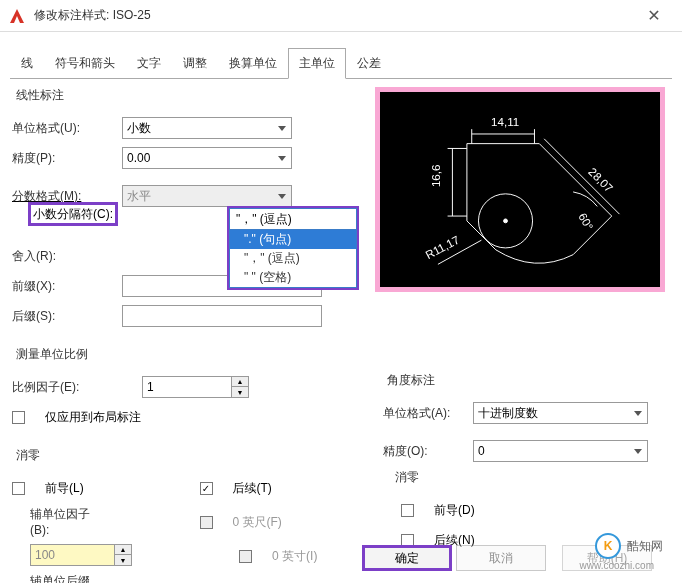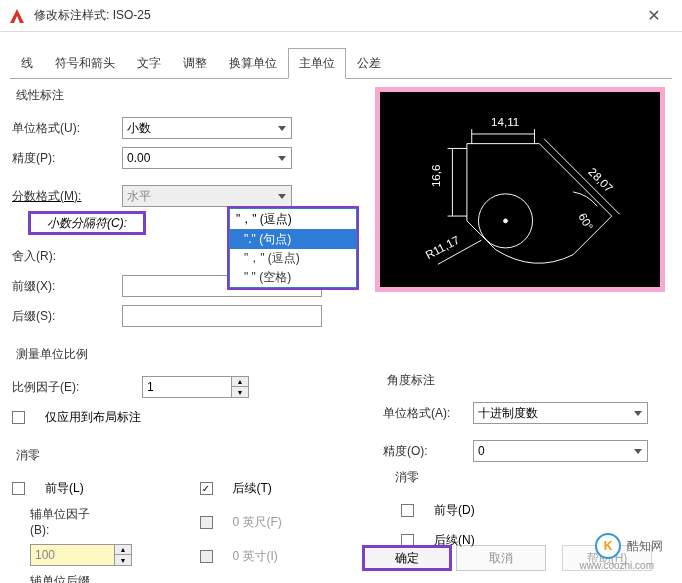--- a/index.html
+++ b/index.html
@@ -45,21 +45,21 @@
 .dropdown-open .dd-item{height:19px;display:flex;align-items:center;padding:0 14px;color:#333;}
 .dropdown-open .dd-item.sel-hl{background:#2e7cd6;color:#fff;}
 .btns{position:absolute;bottom:12px;left:12px;right:0;display:flex;justify-content:flex-end;gap:16px;padding-right:30px;}
 .btn{width:90px;height:26px;border:1px solid #888;background:#f4f4f4;display:flex;align-items:center;justify-content:center;cursor:pointer;}
 .btn.ok{border:3px solid #7c3fc7;position:absolute;left:350px;bottom:0;}
 .watermark{position:absolute;right:19px;bottom:24px;display:flex;align-items:center;gap:6px;color:#666;font-size:14px;}
 .watermark .logo{width:26px;height:26px;border-radius:50%;border:2px solid #3498db;display:inline-flex;align-items:center;justify-content:center;color:#f39c12;font-weight:bold;background:#fff;}
 .sub-site{position:absolute;right:28px;bottom:12px;color:#999;font-size:10px;}
 .two-col{display:flex;gap:30px;}
 .col{flex:1;}
-.sep-col{position:absolute;left:28px;top:211px;border:3px solid #7c3fc7;padding:0 16px;height:24px;display:flex;align-items:center;font-style:italic;}
+.sep-col{position:absolute;left:28px;top:202px;border:3px solid #7c3fc7;padding:0 2px;height:24px;display:flex;align-items:center;}
 </style>
 </head>
 <body>
 
 <div class="titlebar">
   <span class="app-icon">
     <svg viewBox="0 0 18 18">
         <path d="M2 16 L9 2 L16 16 L12 16 L9 9 L6 16 Z" fill="#d73327"></path>
       </svg>
   </span>
@@ -167,21 +167,21 @@
               <span class="chk-box checked"></span>
                 <span>后续(T)</span>
             </label>
           </div>
           <div class="row" style="margin-top:10px;">
             <label class="chk disabled">
               <span class="chk-box"></span>
                 <span>0 英尺(F)</span>
             </label>
           </div>
-          <div class="row" style="margin-top:10px;">
+          <div class="row" style="margin-top:10px;justify-content:center;">
             <label class="chk disabled">
               <span class="chk-box"></span>
                 <span>0 英寸(I)</span>
             </label>
           </div>
         </div>
       </div>
     </fieldset>
   </div>
 

